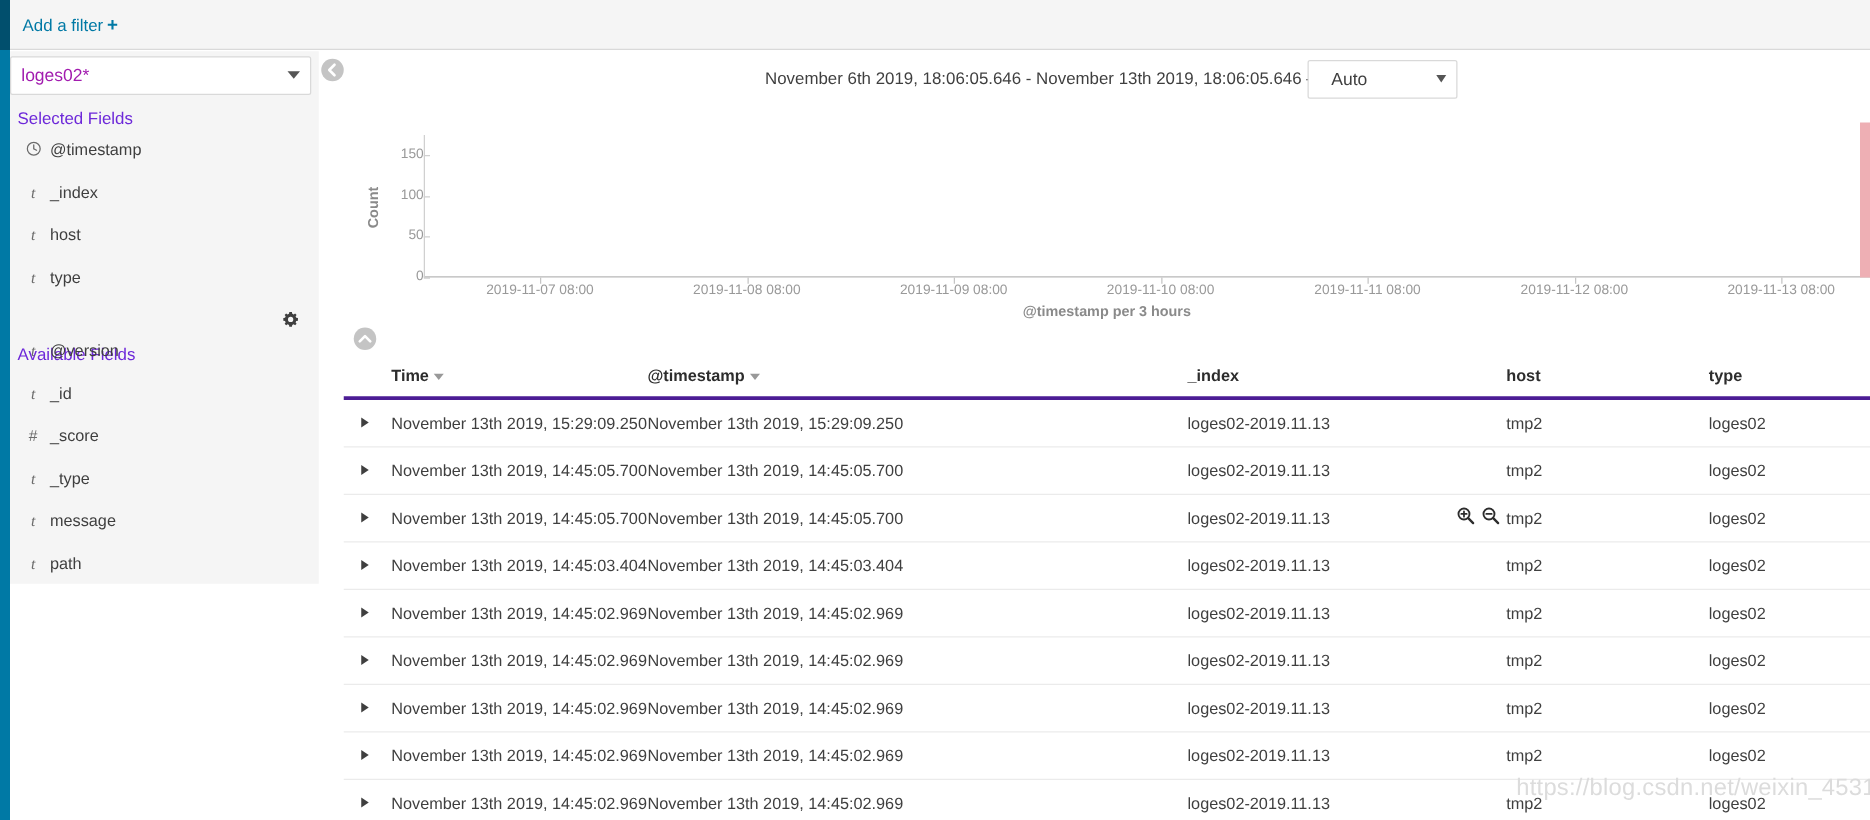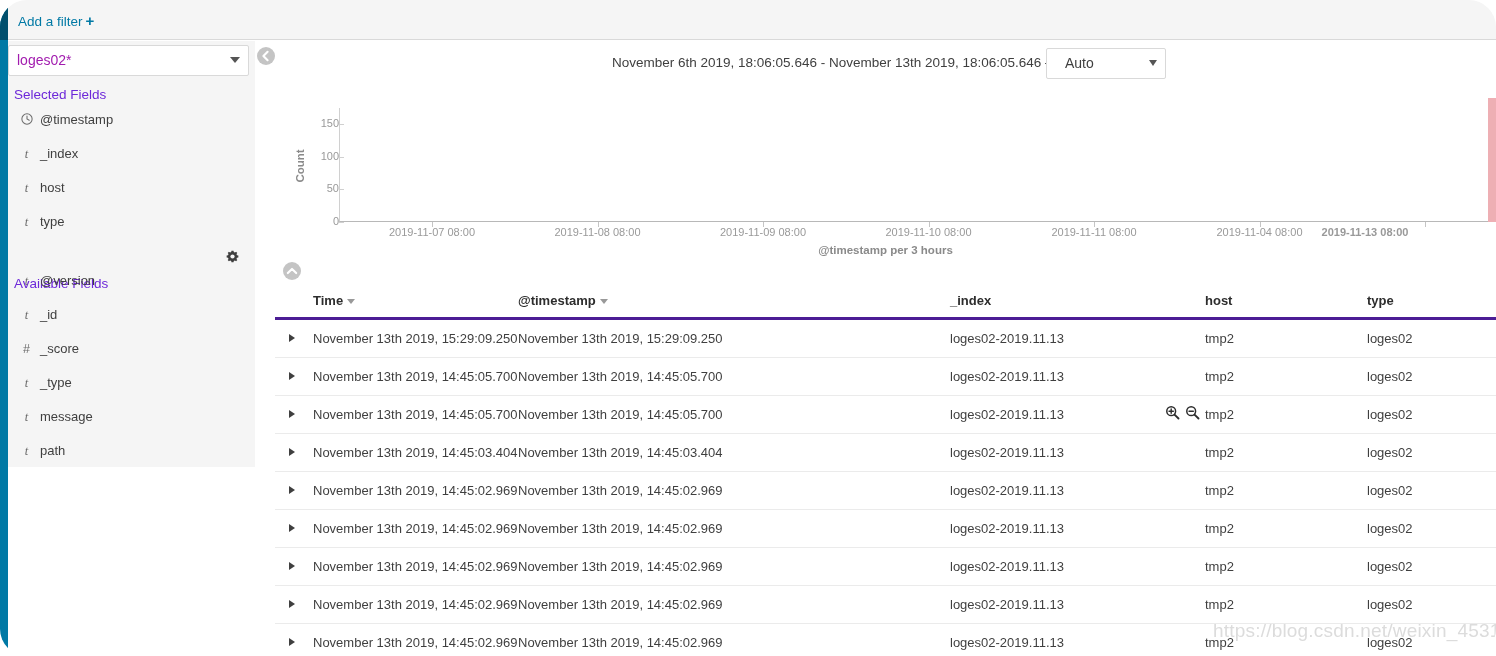--- a/index.html
+++ b/index.html
@@ -8,21 +8,20 @@
     background: #ffffff;
     font-family: "Liberation Sans", sans-serif;
     color: #3f3f3f;
   }
   #app {
     position: relative;
     width: 1496px;
     height: 656px;
     overflow: hidden;
     background: #ffffff;
-    border-radius: 27px;
   }
 
   
   .left-rail {
     position: absolute;
     left: 0; top: 0;
     width: 8px; height: 656px;
     background: #0079a5;
   }
   .left-rail-dark {
@@ -420,23 +419,23 @@
         <div class="x-tick" style="left: 157px;">2019-11-07 08:00</div>
         <div class="x-tick-mark" style="left: 157px;"></div>
         <div class="x-tick" style="left: 322.5px;">2019-11-08 08:00</div>
         <div class="x-tick-mark" style="left: 322.5px;"></div>
         <div class="x-tick" style="left: 488px;">2019-11-09 08:00</div>
         <div class="x-tick-mark" style="left: 488px;"></div>
         <div class="x-tick" style="left: 653.5px;">2019-11-10 08:00</div>
         <div class="x-tick-mark" style="left: 653.5px;"></div>
         <div class="x-tick" style="left: 819px;">2019-11-11 08:00</div>
         <div class="x-tick-mark" style="left: 819px;"></div>
-        <div class="x-tick" style="left: 984.5px;">2019-11-04 08:00</div>
+        <div class="x-tick" style="left: 984.5px;">2019-11-12 08:00</div>
         <div class="x-tick-mark" style="left: 984.5px;"></div>
-        <div class="x-tick" style="left: 1090px; font-weight: bold;">2019-11-13 08:00</div>
+        <div class="x-tick" style="left: 1150px;">2019-11-13 08:00</div>
         <div class="x-tick-mark" style="left: 1150px;"></div>
       </div>
     <div class="x-axis-title">@timestamp per 3 hours</div>
   </div>
 
   <div class="circle-btn" style="left:283px; top:262px;">
     <svg width="18" height="18" viewBox="0 0 18 18">
       <path d="M4.8 11.1 L9 6.9 L13.2 11.1" fill="none" stroke="#ffffff" stroke-width="2.1" stroke-linecap="round" stroke-linejoin="round"></path>
     </svg>
   </div>

